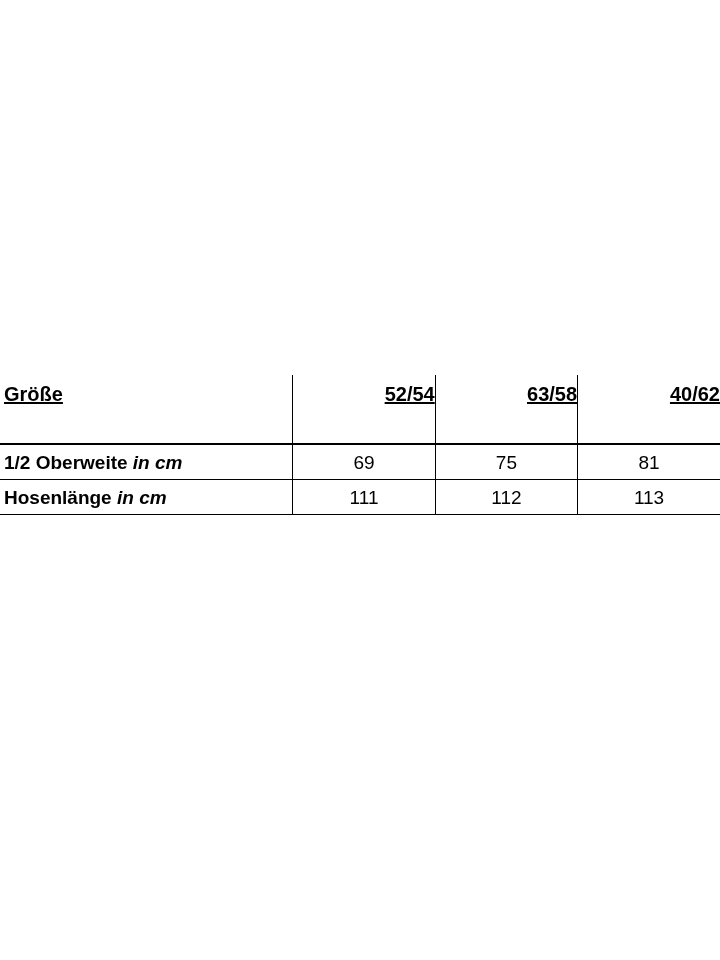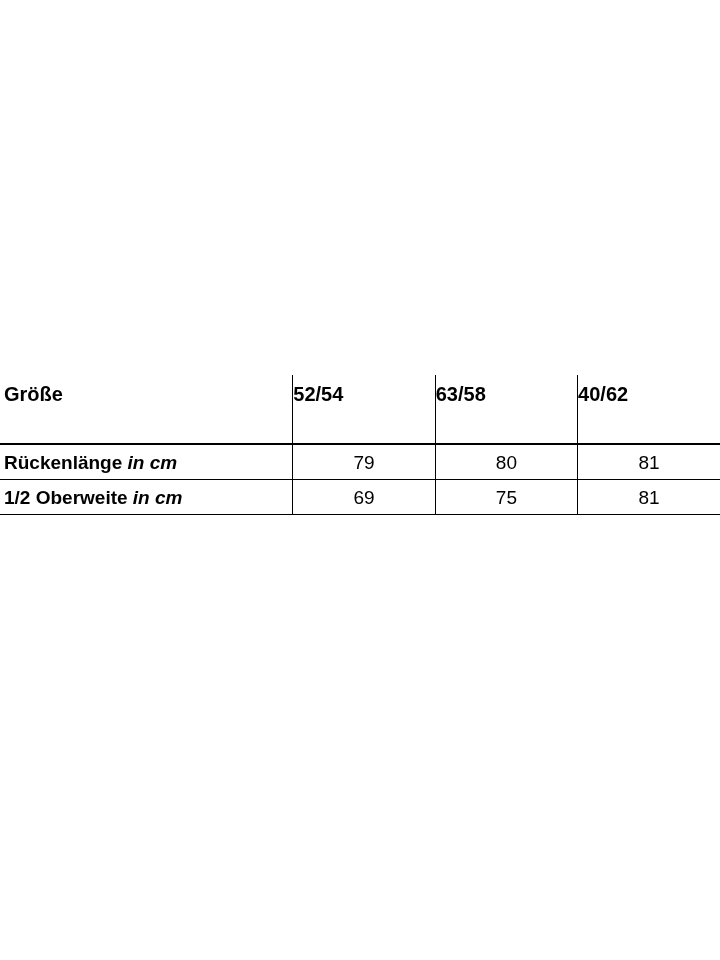--- a/index.html
+++ b/index.html
@@ -38,27 +38,28 @@
     vertical-align: middle;
     font-size: 19px;
     line-height: 1;
   }
 
   
   tr.header-row td {
     height: 38px;
     font-weight: bold;
     font-size: 20px;
+    text-decoration: underline;
   }
   tr.header-row td.label {
     text-align: left;
     padding-left: 4px;
   }
   tr.header-row td.value {
-    text-align: left;
+    text-align: right;
   }
 
   
   tr.spacer-row td {
     height: 30px;
   }
 
   tr.data-row td {
     height: 34px;
   }
@@ -111,30 +112,30 @@
         <td class="value vsep">40/62</td>
       </tr>
 
       <tr class="spacer-row rule-under-header">
         <td></td>
         <td class="vsep"></td>
         <td class="vsep"></td>
         <td class="vsep"></td>
       </tr>
 
-      <tr class="data-row rule-thin">
-        <td class="label"><span>Rückenlänge</span> <span class="unit">in cm</span></td>
-        <td class="value vsep">79</td>
-        <td class="value vsep">80</td>
-        <td class="value vsep">81</td>
-      </tr>
 
       <tr class="data-row rule-thin">
         <td class="label"><span>1/2 Oberweite</span> <span class="unit">in cm</span></td>
         <td class="value vsep">69</td>
         <td class="value vsep">75</td>
         <td class="value vsep">81</td>
       </tr>
 
+      <tr class="data-row rule-thin">
+        <td class="label"><span>Hosenlänge</span> <span class="unit">in cm</span></td>
+        <td class="value vsep">111</td>
+        <td class="value vsep">112</td>
+        <td class="value vsep">113</td>
+      </tr>
     </tbody>
   </table>
 
 </div>
 
 </body></html>

